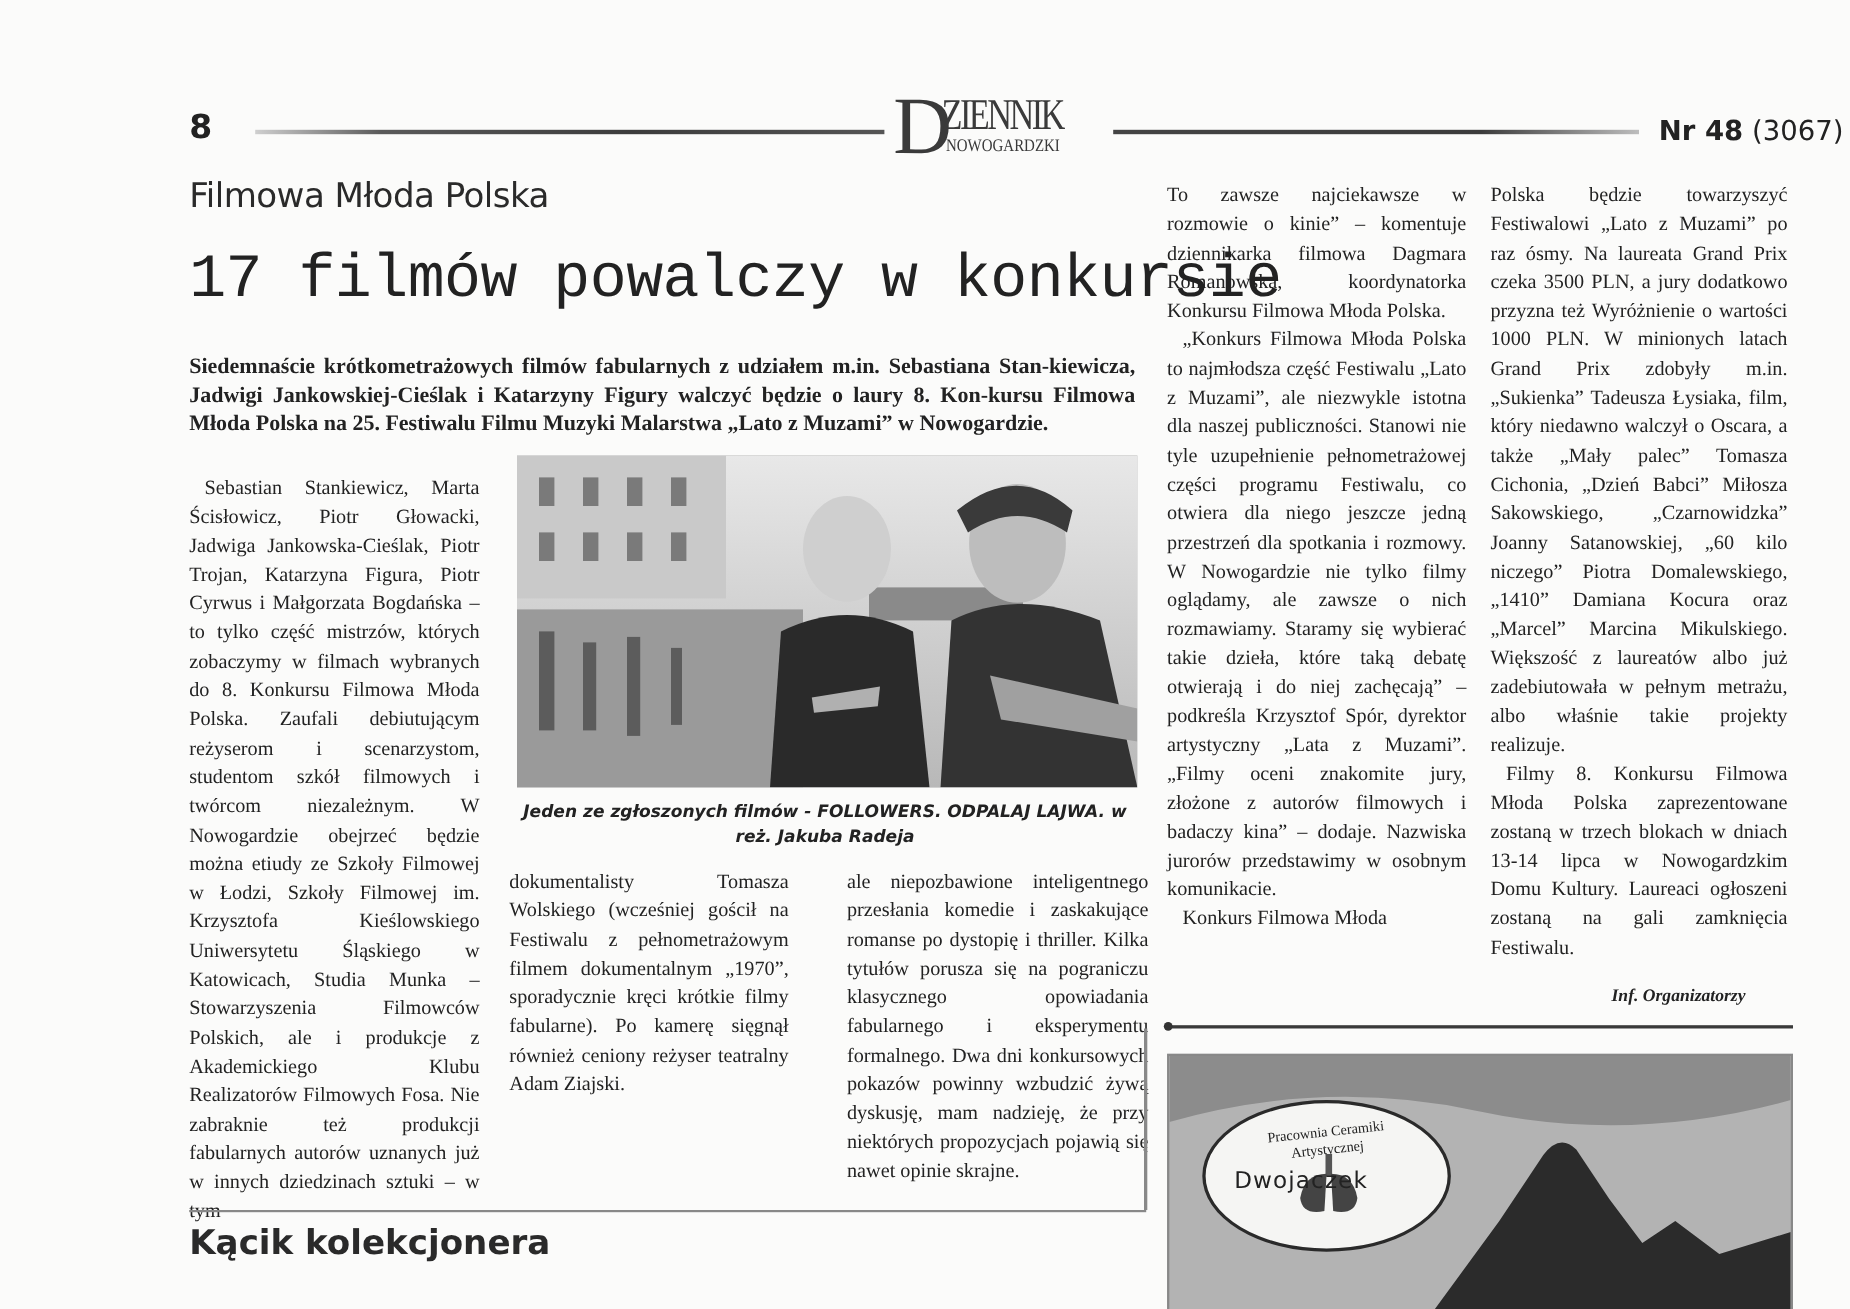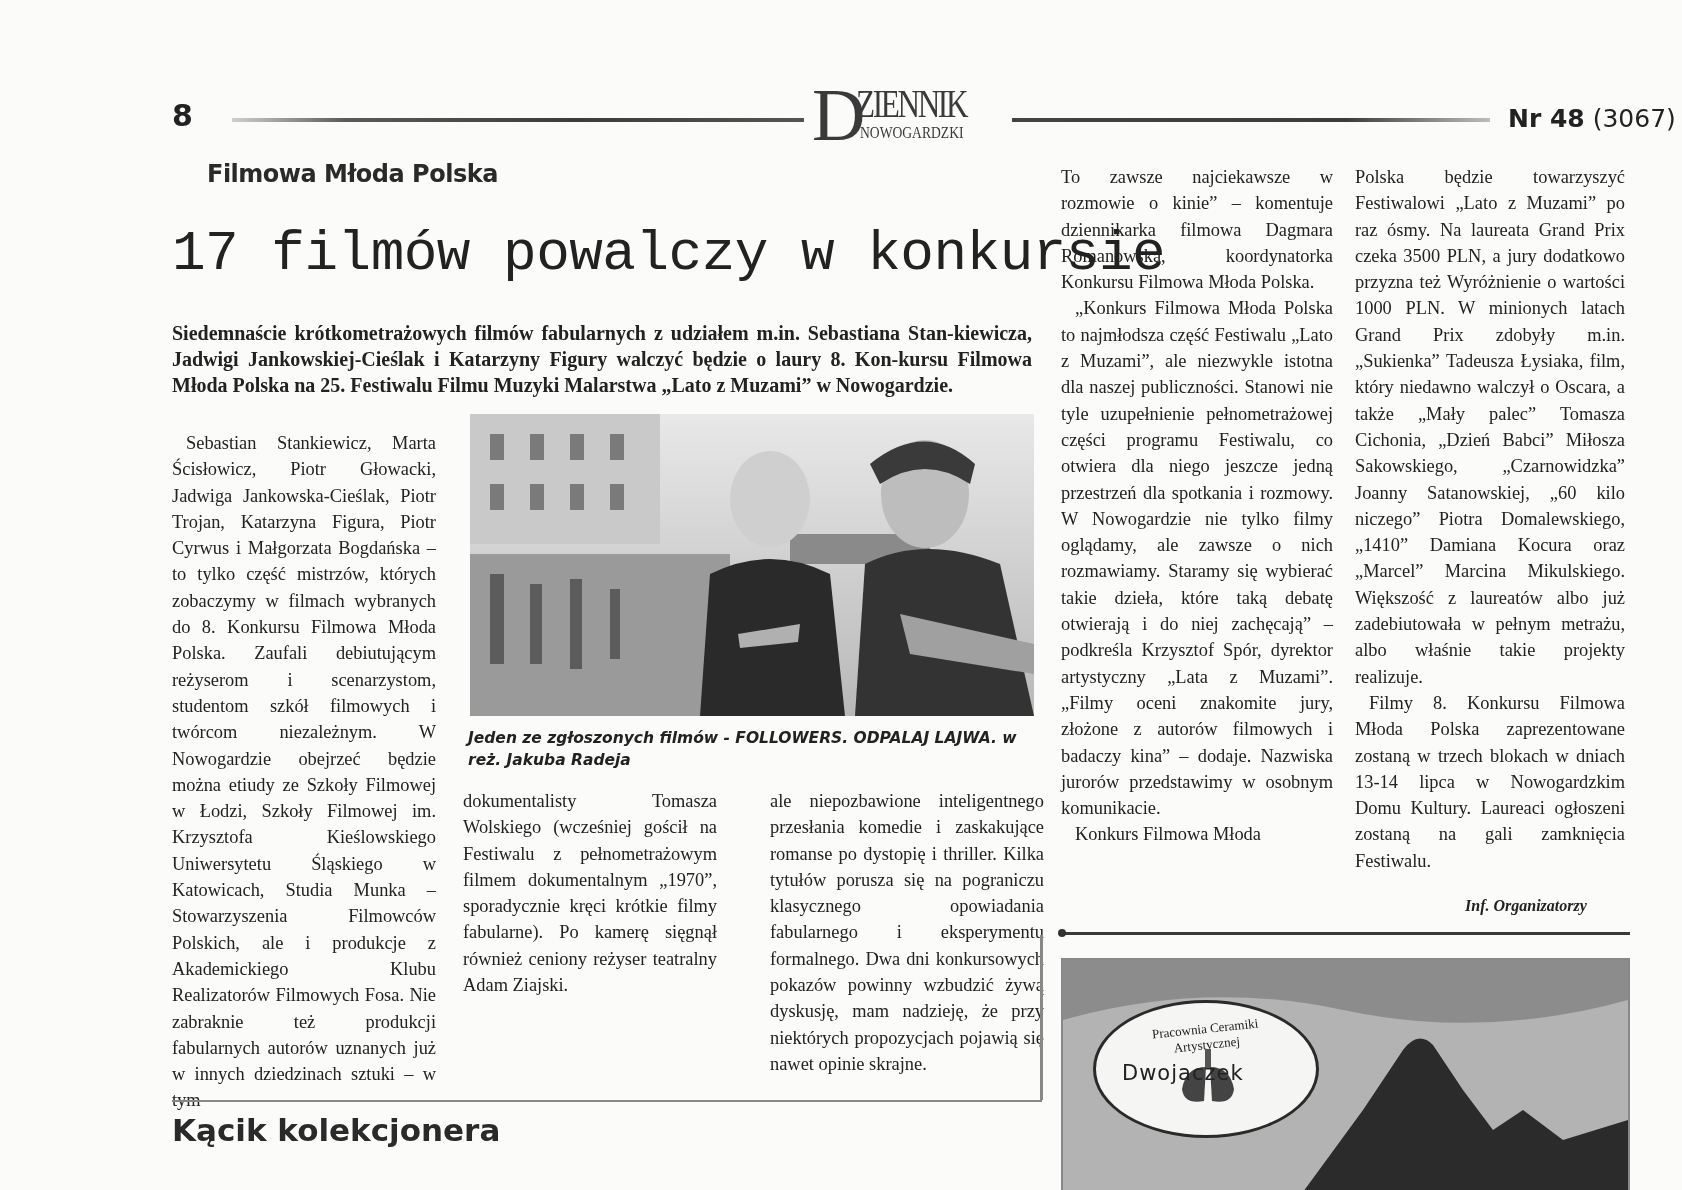--- a/index.html
+++ b/index.html
@@ -11,33 +11,33 @@
   .page-num { left: 172px; top: 98px; font-family: "DejaVu Sans", sans-serif; font-weight: bold; font-size: 30px; color: #222; }
   .rule { height: 4px; background: linear-gradient(90deg, #cfcfcf 0%, #5a5a5a 20%, #3c3c3c 60%, #555 100%); }
   .rule-left { left: 232px; top: 118px; width: 572px; }
   .rule-right { left: 1012px; top: 118px; width: 478px; background: linear-gradient(90deg, #444 0%, #3c3c3c 70%, #bdbdbd 100%); }
   .masthead { left: 812px; top: 82px; width: 190px; height: 66px; }
   .mh-d { position: absolute; left: 0; top: -4px; font-size: 74px; font-family: "Liberation Serif", serif; color: #3a3a3a; line-height: 1; letter-spacing: -2px; }
   .mh-ziennik { position: absolute; left: 44px; top: 2px; font-size: 40px; color: #3a3a3a; letter-spacing: -3px; transform: scaleX(0.78); transform-origin: left; line-height: 1; }
   .mh-sub { position: absolute; left: 48px; top: 42px; font-size: 16px; color: #3a3a3a; letter-spacing: 0; transform: scaleX(0.85); transform-origin: left; }
   .issue { left: 1508px; top: 104px; font-family: "DejaVu Sans", sans-serif; font-size: 25px; color: #222; }
   .issue b { font-weight: bold; }
-  .kicker { left: 172px; top: 160px; font-family: "DejaVu Sans", sans-serif; font-weight: bold; font-size: 24px; color: #2a2a2a; letter-spacing: -0.5px; margin-left: 35px; }
+  .kicker { left: 172px; top: 160px; font-family: "DejaVu Sans", sans-serif; font-weight: normal; font-size: 31px; color: #2a2a2a; letter-spacing: -0.5px; }
   .headline { left: 172px; top: 222px; font-size: 56px; font-weight: normal; color: #222; letter-spacing: -0.5px; white-space: nowrap; font-family: Liberation Mono, monospace; }
   .lead { left: 172px; top: 320px; width: 860px; font-size: 20px; font-weight: bold; line-height: 26px; text-align: justify; color: #222; }
   .col { font-size: 18.4px; line-height: 26.3px; text-align: justify; color: #222; hyphens: manual; }
   .col p { margin: 0; text-indent: 14px; }
   .col p.noindent { text-indent: 0; }
   .col1 { left: 172px; top: 430px; width: 264px; }
   .col2 { left: 463px; top: 788px; width: 254px; }
   .col3 { left: 756px; top: 788px; width: 274px; margin-left: 14px; }
   .col4 { left: 1061px; top: 164px; width: 272px; }
   .col5 { left: 1355px; top: 164px; width: 270px; }
   .photo { left: 470px; top: 414px; width: 564px; height: 302px; overflow: hidden; background: #bdbdbd; }
-  .caption { left: 468px; top: 727px; width: 564px; font-family: "DejaVu Sans", sans-serif; font-style: italic; font-weight: bold; font-size: 15.5px; line-height: 22px; color: #222; }
+  .caption { left: 468px; top: 727px; width: 564px; font-family: "DejaVu Sans", sans-serif; font-style: italic; font-weight: bold; font-size: 15.5px; line-height: 22px; color: #222; text-align: center; }
   .signature { left: 1465px; top: 897px; font-style: italic; font-weight: bold; font-size: 16px; color: #222; }
   .bottom-rule { left: 1060px; top: 932px; width: 570px; height: 3px; background: #3a3a3a; }
   .bottom-rule::before { content: ""; position: absolute; left: -2px; top: -3px; width: 8px; height: 8px; border-radius: 50%; background: #333; }
   .footer-rule { left: 172px; top: 1100px; width: 870px; height: 2px; background: #888; }
   .vrule { left: 1040px; top: 935px; width: 3px; height: 165px; background: #888; }
   .section2 { left: 172px; top: 1112px; font-family: "DejaVu Sans", sans-serif; font-weight: bold; font-size: 31px; color: #2a2a2a; }
   .ad { left: 1061px; top: 958px; width: 565px; height: 232px; background: #a9a9a9; overflow: hidden; border: 2px solid #888; }
   .ad-oval { position: absolute; left: 30px; top: 40px; width: 220px; height: 132px; border-radius: 50%; background: #f5f5f3; border: 3px solid #2a2a2a; }
   .ad-arc { position: absolute; left: 30px; top: 18px; width: 160px; text-align: center; font-size: 13px; color: #222; transform: rotate(-6deg); }
   .ad-name { position: absolute; left: 26px; top: 58px; font-family: "DejaVu Sans", sans-serif; font-size: 21px; color: #222; letter-spacing: 1px; }

